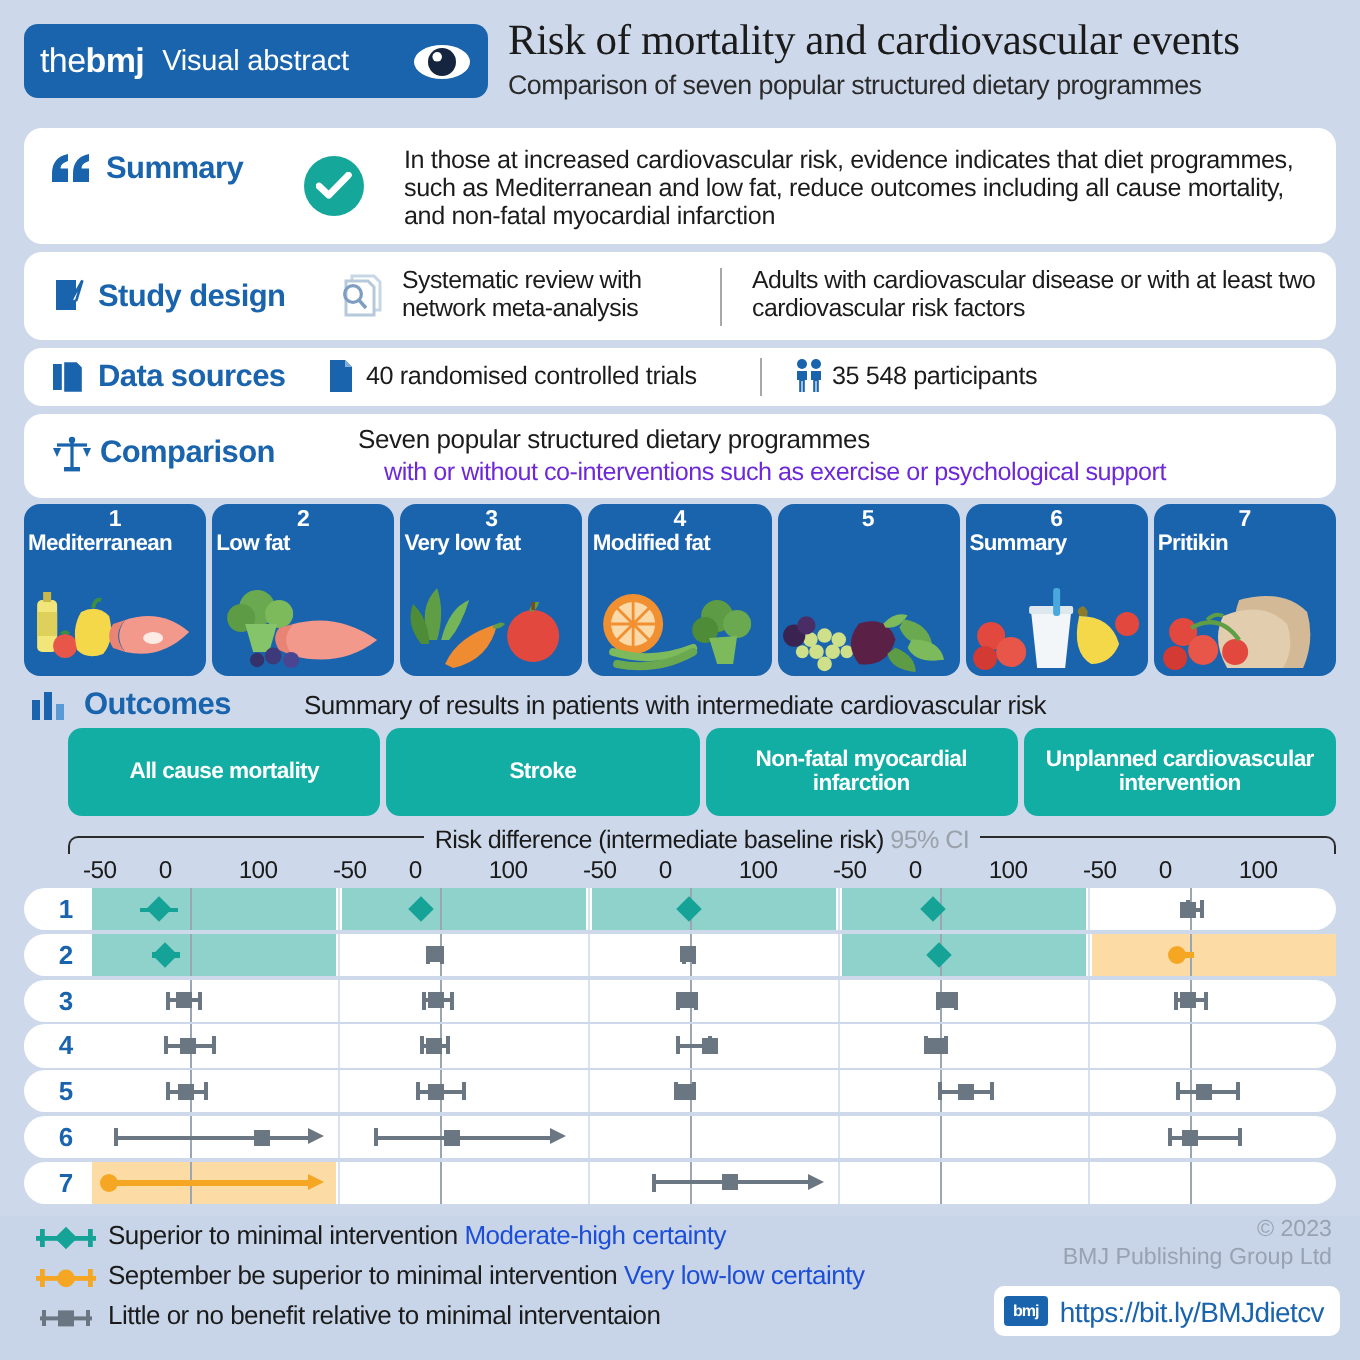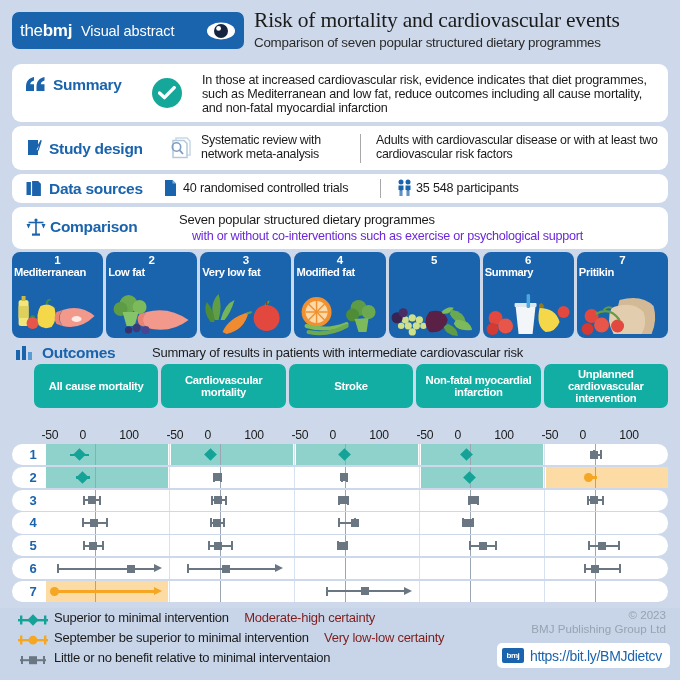--- a/index.html
+++ b/index.html
@@ -164,21 +164,21 @@
   .dot { position: absolute; width: 9px; height: 9px; border-radius: 50%; background: #f5a623; }
   .arrowhead { position: absolute; width: 0; height: 0;
     border-left: 8px solid #6b7683; border-top: 4.5px solid transparent; border-bottom: 4.5px solid transparent; }
   .arrowhead.amber { border-left-color: #f5a623; }
 
   
   .legend { position: absolute; left: 16px; top: 608px; width: 420px; }
   .lrow { position: relative; height: 20px; }
   .lkey { position: absolute; left: 0; top: 4px; width: 34px; height: 12px; }
   .ltext { position: absolute; left: 38px; top: 2px; font-size: 13px; color: #1b1b1b; letter-spacing: -0.25px; white-space: nowrap; }
-  .ltext .cert { color: #7f1d1d; margin-left: 12px; }
+  .ltext .cert { color: #1d4ed8; }
 
   .copy { position: absolute; right: 14px; top: 608px; text-align: right;
           font-size: 11.6px; color: #97a3b2; line-height: 13.5px; }
   .urlbox {
     position: absolute; right: 10px; top: 643px; height: 25px;
     background: #ffffff; border-radius: 5px;
     display: flex; align-items: center; padding: 0 8px 0 5px; gap: 6px;
   }
   .urlbmj { width: 22px; height: 15px; background: #1a63ad; border-radius: 2px;
             display:flex; align-items:center; justify-content:center;
@@ -433,26 +433,29 @@
         <rect x="6" y="0" width="4" height="14" fill="#1a63ad"></rect>
         <rect x="12" y="6" width="4" height="8" fill="#5b9bd5"></rect>
       </svg>
     </div>
     <div class="sec-label oc-label">Outcomes</div>
     <div class="oc-sub">Summary of results in patients with intermediate cardiovascular risk</div>
   </div>
 
   <div class="ocheads">
     <div class="ochead">All cause mortality</div>
-    <div class="ochead">Cardiovascular mortality</div>
     <div class="ochead">Stroke</div>
     <div class="ochead">Non-fatal myocardial infarction</div>
     <div class="ochead">Unplanned cardiovascular intervention</div>
   </div>
 
+  <div class="riskband">
+    <div class="riskcap"></div>
+    <div class="risktitle"><span class="inner"><span>Risk difference (intermediate baseline risk)</span> <span class="ci">95% CI</span></span></div>
+  </div>
 
   <div class="ticks" id="ticks">
       <div class="tickgrp" style="left: 0px; width: 122px;">
         <div class="tick" style="left: 7.47368px;">-50</div>
         <div class="tick" style="left: 45.4211px;">0</div>
         <div class="tick" style="left: 85.3158px;">100</div>
       </div>
       <div class="tickgrp" style="left: 125px; width: 122px;">
         <div class="tick" style="left: 7.47368px;">-50</div>
         <div class="tick" style="left: 45.4211px;">0</div>

